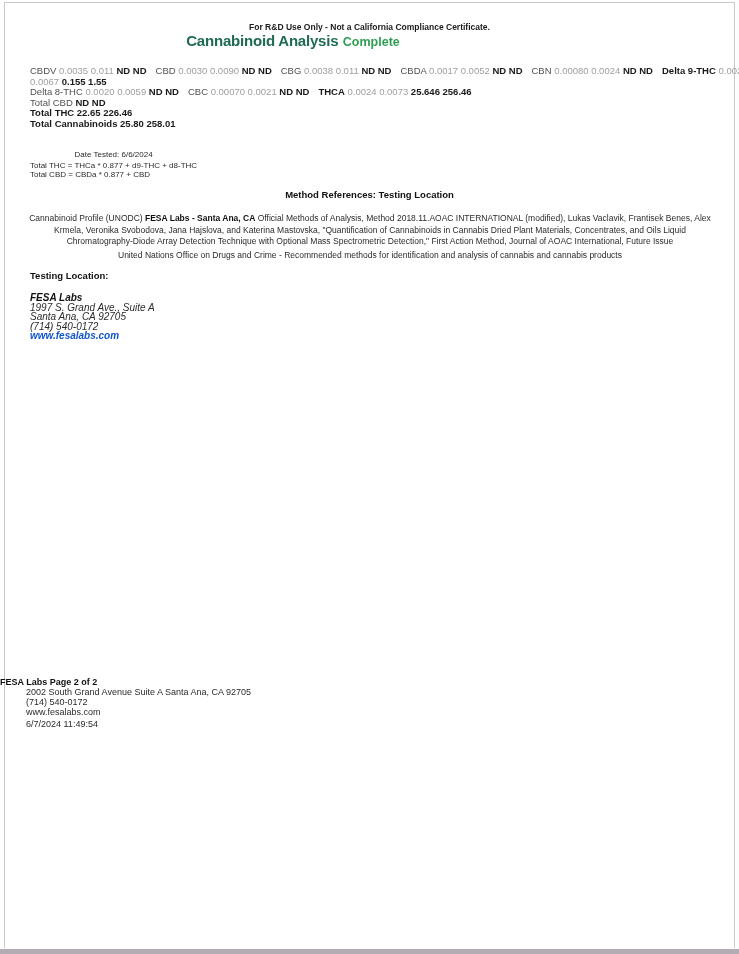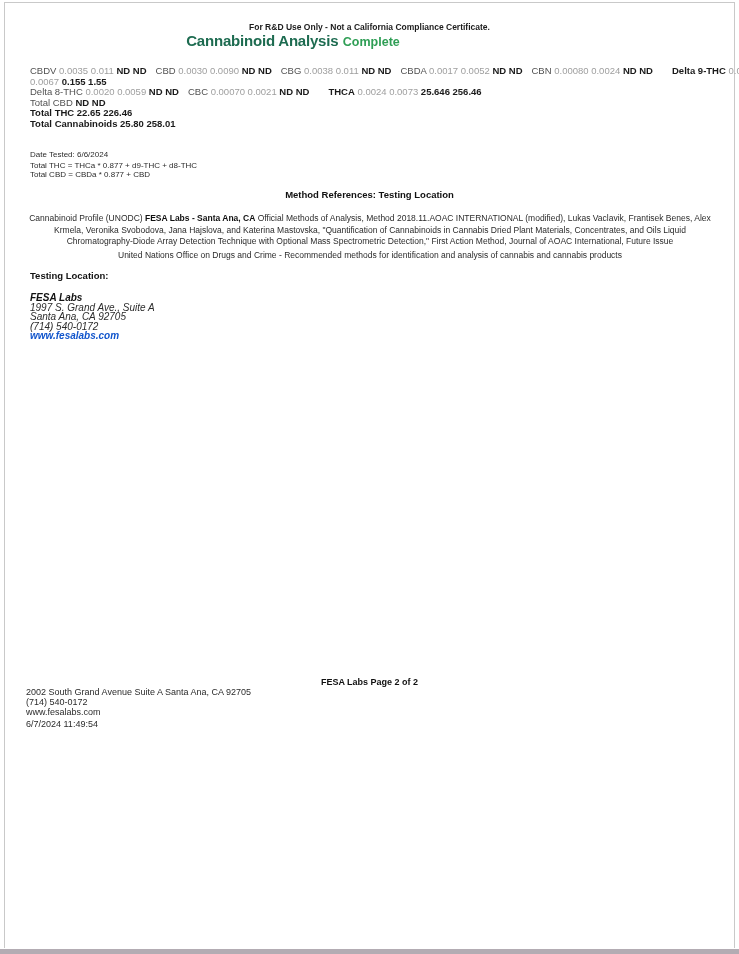--- a/index.html
+++ b/index.html
@@ -26,29 +26,29 @@
   }
   .title-line { left: 0; top: 32px; width: 586px; text-align: center; }
   .title-main { font-size: 15px; font-weight: 700; color: #1d6b50; letter-spacing: -0.2px; }
   .title-status { font-size: 12.5px; font-weight: 700; color: #2f9e55; }
 
   
   .analysis { left: 30px; top: 66px; width: 690px; font-size: 9.5px; }
   .analysis .line { line-height: 10.5px; white-space: nowrap; }
   .hdr { font-weight: 700; color: #1a1a1a; }
   .a-name { color: #515151; }
-  .a-name-b { color: #1a1a1a; font-weight: 700; margin-left: 10px; }
+  .a-name-b { color: #1a1a1a; font-weight: 700; }
   .a-num { color: #9e9e9e; }
   .a-val { color: #1a1a1a; font-weight: 700; }
   .group { margin-right: 9px; }
 
   
   .notes { left: 30px; top: 150px; font-size: 8px; color: #2b2b2b; }
   .notes div { line-height: 9.6px; }
-  .notes .date { margin-bottom: 1px; }
+  .notes .date { margin-bottom: 1px; text-align: center; }
 
   
   .method-heading {
     left: 0; top: 189px; width: 739px; text-align: center;
     font-size: 9.5px; font-weight: 700; color: #111;
   }
   .method-para {
     left: 25px; top: 213px; width: 690px; text-align: center;
     font-size: 8.5px; color: #2b2b2b; line-height: 11.5px;
   }
@@ -60,21 +60,21 @@
 
   
   .testing-label { left: 30px; top: 270px; font-size: 9.5px; font-weight: 700; color: #111; }
   .lab-block { left: 30px; top: 293px; font-size: 10px; color: #2b2b2b; font-style: italic; }
   .lab-block div { line-height: 9.5px; }
   .lab-name { font-weight: 700; color: #111; }
   .lab-link { color: #1155cc; font-weight: 700; text-decoration: none; cursor: pointer; }
 
   
   .footer-center {
-    left: 0; top: 677px; width: 739px; text-align: center;
+    left: 0; top: 677px; width: 739px; text-align: left;
     font-size: 9px; font-weight: 700; color: #111;
   }
   .footer-left { left: 26px; top: 688px; font-size: 9px; color: #2b2b2b; }
   .footer-left div { line-height: 9.8px; }
   .footer-link { color: #2b2b2b; text-decoration: none; cursor: pointer; }
   .footer-ts { margin-top: 2.5px; }
 </style>
 </head>
 <body>
 

